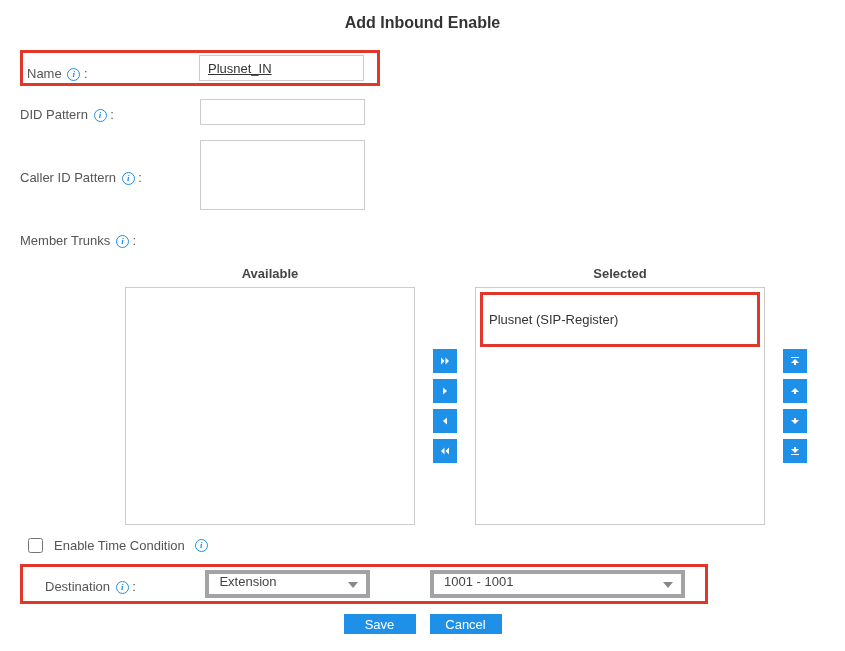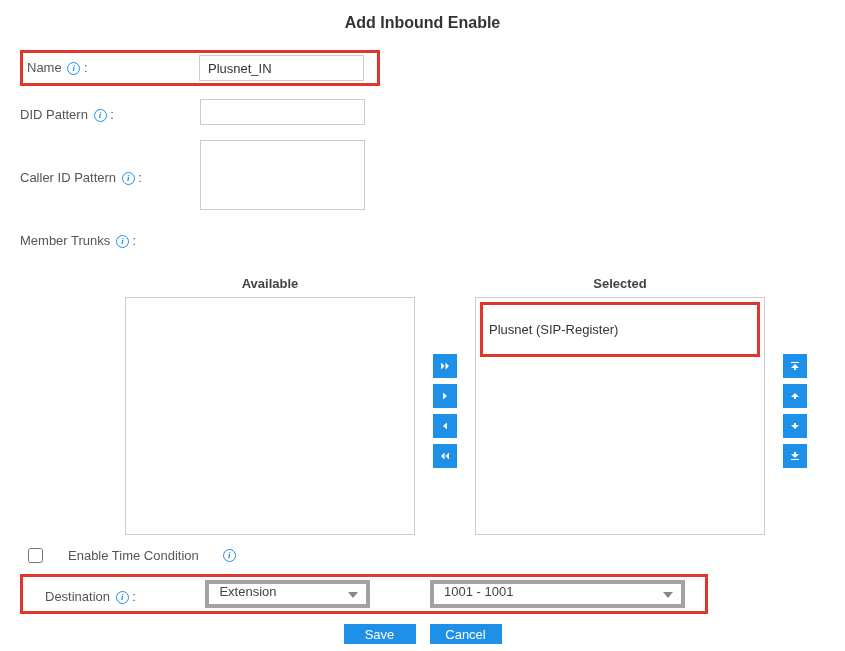--- a/index.html
+++ b/index.html
@@ -47,32 +47,33 @@
     margin-left: 2px;
     cursor: pointer;
   }
   input[type="text"].text-input {
     width: 165px;
     height: 26px;
     padding: 3px 8px;
     font-size: 13px;
     border: 1px solid #ccc;
     color: #333;
+    text-decoration: underline;
   }
   textarea.text-area {
     width: 165px;
     height: 70px;
     padding: 3px 8px;
     font-size: 13px;
     border: 1px solid #ccc;
     resize: none;
   }
   .name-row-wrap {
     display: flex;
-    align-items: flex-start;
+    align-items: flex-end;
     border: 3px solid #e1362a;
     padding: 2px 0 2px 0;
     width: 360px;
   }
   .name-row-wrap .label-col { padding-left: 4px; width: 176px; }
   .name-row-wrap input { border: none; margin-right:2px;}
 
   
   .dual-wrap {
     display: flex;
@@ -80,21 +81,20 @@
     margin-left: 105px;
     margin-bottom: 10px;
   }
   .dual-col { width: 290px; }
   .dual-header {
     text-align: center;
     font-weight: bold;
     color: #444;
     margin-bottom: 6px;
     font-size: 13px;
-    margin-top: 10px;
   }
   .listbox {
     border: 1px solid #ccc;
     height: 238px;
     background: #fff;
     padding: 4px;
     overflow: auto;
   }
   .list-item {
     padding: 5px 8px;
@@ -122,21 +122,21 @@
     justify-content: center;
     cursor: pointer;
     border: none;
   }
   .sq-btn svg { width: 14px; height: 14px; fill: #fff; }
 
   .checkbox-row {
     margin: 10px 0 8px 4px;
     display: flex;
     align-items: center;
-    gap: 22px;
+    gap: 8px;
   }
   .checkbox-row input { width:15px; height:15px; }
 
   .dest-row {
     border: 3px solid #e1362a;
     display: flex;
     align-items: center;
     padding: 3px 20px;
     width: 688px;
   }

